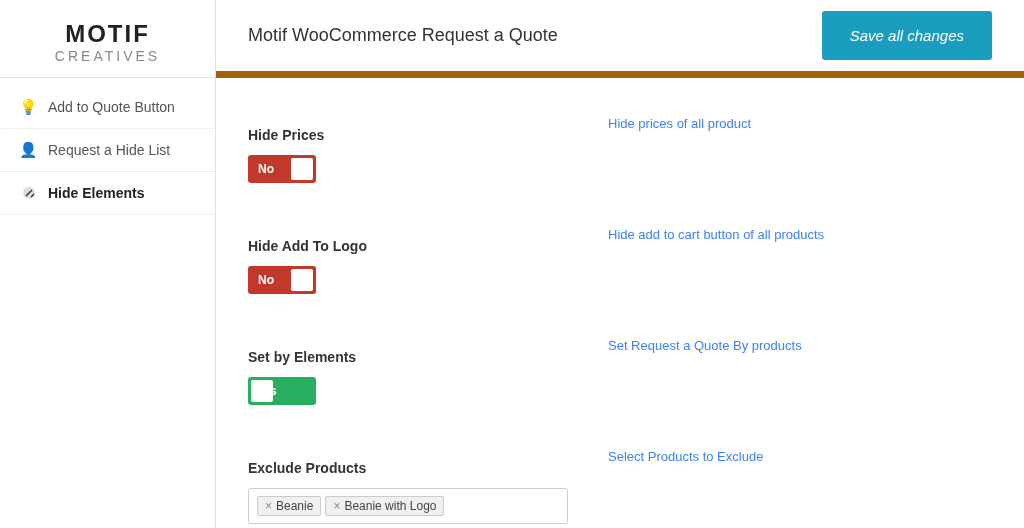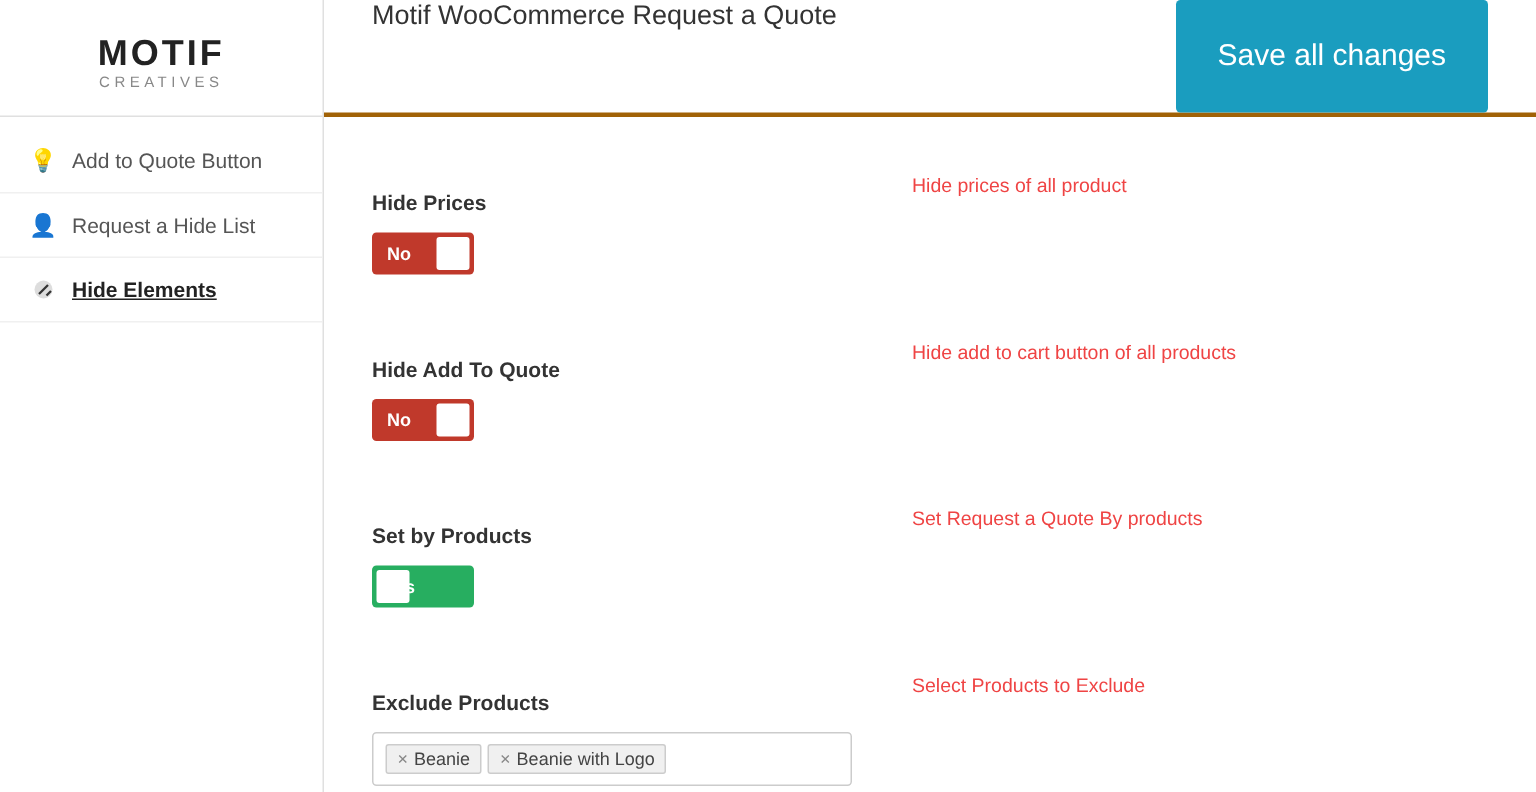--- a/index.html
+++ b/index.html
@@ -38,21 +38,21 @@
 
     .logo-motif {
       font-size: 24px;
       font-weight: 900;
       letter-spacing: 2px;
       color: #222;
       line-height: 1;
     }
 
     .logo-sub {
-      font-size: 10px;
+      font-size: 14px;
       letter-spacing: 3px;
       color: #888;
       text-transform: uppercase;
       margin-top: 2px;
     }
 
     .nav-items {
       padding-top: 8px;
     }
 
@@ -62,21 +62,20 @@
       padding: 12px 20px;
       cursor: pointer;
       color: #555;
       gap: 10px;
       border-bottom: 1px solid #f0f0f0;
     }
 
     .nav-item.active {
       font-weight: 700;
       color: #222;
-      text-decoration: underline;
     }
 
     .nav-icon {
       width: 18px;
       height: 18px;
       display: inline-flex;
       align-items: center;
       justify-content: center;
       font-size: 15px;
       color: #666;
@@ -91,44 +90,46 @@
     .main {
       flex: 1;
       display: flex;
       flex-direction: column;
       background: #fff;
       overflow-y: auto;
     }
 
     .header {
       display: flex;
+      align-items: center;
       justify-content: space-between;
       padding: 0 32px;
       height: 78px;
-      border-bottom: 3px solid #a16207;
+      border-bottom: 7px solid #a16207;
       background: #fff;
       flex-shrink: 0;
     }
 
     .header-title {
       font-size: 18px;
       font-weight: 400;
       color: #333;
     }
 
     .save-btn {
       background: #1a9dbf;
       color: #fff;
       border: none;
       padding: 16px 28px;
-      font-size: 20px;
+      font-size: 15px;
       cursor: pointer;
       border-radius: 3px;
       font-weight: 400;
       white-space: nowrap;
+      font-style: italic;
     }
 
     .content {
       padding: 30px 32px;
       flex: 1;
     }
 
     .section {
       margin-bottom: 36px;
     }
@@ -146,21 +147,21 @@
 
     .section-label {
       font-size: 14px;
       font-weight: 600;
       color: #333;
       margin-bottom: 12px;
     }
 
     .section-desc {
       font-size: 13px;
-      color: #ef4444;
+      color: #3b82f6;
       padding-top: 8px;
     }
 
     
     .toggle-container {
       display: flex;
       align-items: center;
     }
 
     .toggle {
@@ -297,36 +298,36 @@
             </button>
           </div>
         </div>
         <div class="section-desc">Hide prices of all product</div>
       </div>
     </div>
 
     <div class="section">
       <div class="section-row">
         <div class="section-left">
-          <div class="section-label">Hide Add To Quote</div>
+          <div class="section-label">Hide Add To Logo</div>
           <div class="toggle-container">
             <button class="toggle toggle-off">
               <span class="toggle-label">No</span>
               <span class="toggle-knob"></span>
             </button>
           </div>
         </div>
         <div class="section-desc">Hide add to cart button of all products</div>
       </div>
     </div>
 
     <div class="section">
       <div class="section-row">
         <div class="section-left">
-          <div class="section-label">Set by Products</div>
+          <div class="section-label">Set by Elements</div>
           <div class="toggle-container">
             <button class="toggle toggle-on">
               <span class="toggle-label">Yes</span>
               <span class="toggle-knob"></span>
             </button>
           </div>
         </div>
         <div class="section-desc">Set Request a Quote By products</div>
       </div>
     </div>

